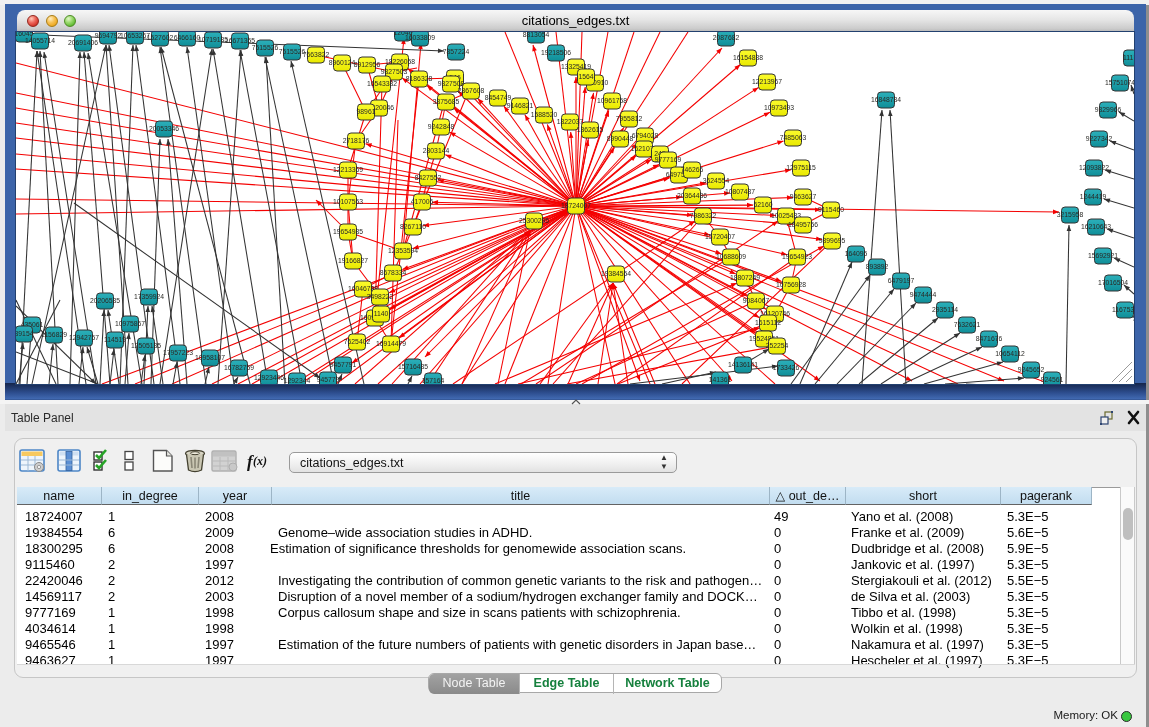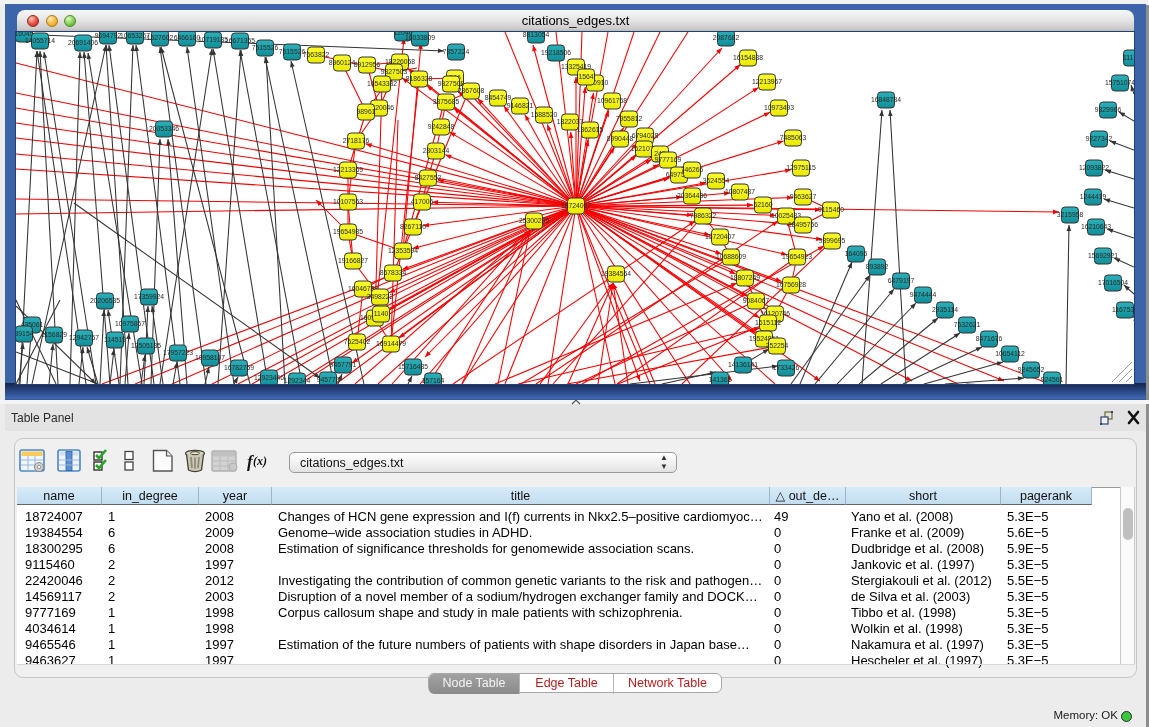--- a/index.html
+++ b/index.html
@@ -37,21 +37,21 @@
   text-align:center;line-height:18px}
 .trow {position:absolute;left:0;width:1120px;height:16px;font-size:13px;color:#000}
 .trow span {position:absolute;top:3px;white-space:nowrap}
 #sbar {left:1120px;top:487px;width:15px;height:177px;background:#fafafa;
   border-left:1px solid #c9c9c9;border-right:1px solid #c9c9c9}
 #sthumb {left:1123px;top:508px;width:10px;height:32px;background:#bfbfbf;border-radius:5px}
 
 #tabbar {left:428px;top:673px;width:294px;height:20px;border:1px solid #a8a8a8;border-radius:6px;
   background:#fff;overflow:hidden}
 .tab {position:absolute;top:0;height:20px;font-size:12.5px;line-height:19px;text-align:center;
-  color:#b91c1c;font-weight:400}
+  color:#15803d;font-weight:700}
 #tab1 {left:429px;top:674px;width:90px;background:linear-gradient(#a2a2a2,#8a8a8a);color:#f3f3f3;font-weight:400;border-radius:5px 0 0 5px}
 #tab2 {left:519px;top:674px;width:94px;border-left:1px solid #b5b5b5}
 #tab3 {left:613px;top:674px;width:108px;border-left:1px solid #b5b5b5}
 #mem {left:930px;top:709px;width:188px;text-align:right;font-size:11.5px;color:#1a1a1a}
 #memdot {left:1121px;top:711px;width:11px;height:11px;border-radius:50%;
   background:#38c73f;border:1px solid #2b2b2b}
 #bline {left:17px;top:664px;width:1118px;height:1px;background:#d8d8d8}
 </style></head>
 <body>
 <div class="abs" id="topstrip"></div>
@@ -894,39 +894,38 @@
 <div class="hcell" style="left:102px;width:97px">in_degree</div>
 <div class="hcell" style="left:199px;width:73px">year</div>
 <div class="hcell" style="left:272px;width:498px">title</div>
 <div class="hcell" style="left:770px;width:76px">△ out_de…</div>
 <div class="hcell" style="left:846px;width:155px">short</div>
 <div class="hcell" style="left:1001px;width:91px">pagerank</div>
 <div class="trow" style="top:506px">
     <span style="left:25px">18724007</span>
     <span style="left:108px">1</span>
     <span style="left:205px">2008</span>
-    <span style="left:278px">Changes of HCN gene expression and I(f) currents in Nkx2.5–positive cardiomyoc…</span>
     <span style="left:774px">49</span>
     <span style="left:851px">Yano et al. (2008)</span>
     <span style="left:1007px">5.3E−5</span>
   </div>
 <div class="trow" style="top:522px">
     <span style="left:25px">19384554</span>
     <span style="left:108px">6</span>
     <span style="left:205px">2009</span>
     <span style="left:278px">Genome–wide association studies in ADHD.</span>
     <span style="left:774px">0</span>
     <span style="left:851px">Franke et al. (2009)</span>
     <span style="left:1007px">5.6E−5</span>
   </div>
 <div class="trow" style="top:538px">
     <span style="left:25px">18300295</span>
     <span style="left:108px">6</span>
     <span style="left:205px">2008</span>
-    <span style="left:278px">Estimation of significance thresholds for genomewide association scans.</span>
+    <span style="left:270px">Estimation of significance thresholds for genomewide association scans.</span>
     <span style="left:774px">0</span>
     <span style="left:851px">Dudbridge et al. (2008)</span>
     <span style="left:1007px">5.9E−5</span>
   </div>
 <div class="trow" style="top:554px">
     <span style="left:25px">9115460</span>
     <span style="left:108px">2</span>
     <span style="left:205px">1997</span>
     <span style="left:774px">0</span>
     <span style="left:851px">Jankovic et al. (1997)</span>
@@ -947,38 +946,38 @@
     <span style="left:205px">2003</span>
     <span style="left:278px">Disruption of a novel member of a sodium/hydrogen exchanger family and DOCK…</span>
     <span style="left:774px">0</span>
     <span style="left:851px">de Silva et al. (2003)</span>
     <span style="left:1007px">5.3E−5</span>
   </div>
 <div class="trow" style="top:602px">
     <span style="left:25px">9777169</span>
     <span style="left:108px">1</span>
     <span style="left:205px">1998</span>
-    <span style="left:278px">Corpus callosum shape and study in male patients with schizophrenia.</span>
+    <span style="left:278px">Corpus callosum shape and size in scans patients with schizophrenia.</span>
     <span style="left:774px">0</span>
     <span style="left:851px">Tibbo et al. (1998)</span>
     <span style="left:1007px">5.3E−5</span>
   </div>
 <div class="trow" style="top:618px">
     <span style="left:25px">4034614</span>
     <span style="left:108px">1</span>
     <span style="left:205px">1998</span>
     <span style="left:774px">0</span>
     <span style="left:851px">Wolkin et al. (1998)</span>
     <span style="left:1007px">5.3E−5</span>
   </div>
 <div class="trow" style="top:634px">
     <span style="left:25px">9465546</span>
     <span style="left:108px">1</span>
     <span style="left:205px">1997</span>
-    <span style="left:278px">Estimation of the future numbers of patients with shape disorders in Japan base…</span>
+    <span style="left:278px">Estimation of the future numbers of patients with genetic disorders in Japan base…</span>
     <span style="left:774px">0</span>
     <span style="left:851px">Nakamura et al. (1997)</span>
     <span style="left:1007px">5.3E−5</span>
   </div>
 <div class="trow" style="top:650px">
     <span style="left:25px">9463627</span>
     <span style="left:108px">1</span>
     <span style="left:205px">1997</span>
     <span style="left:774px">0</span>
     <span style="left:851px">Hescheler et al. (1997)</span>

